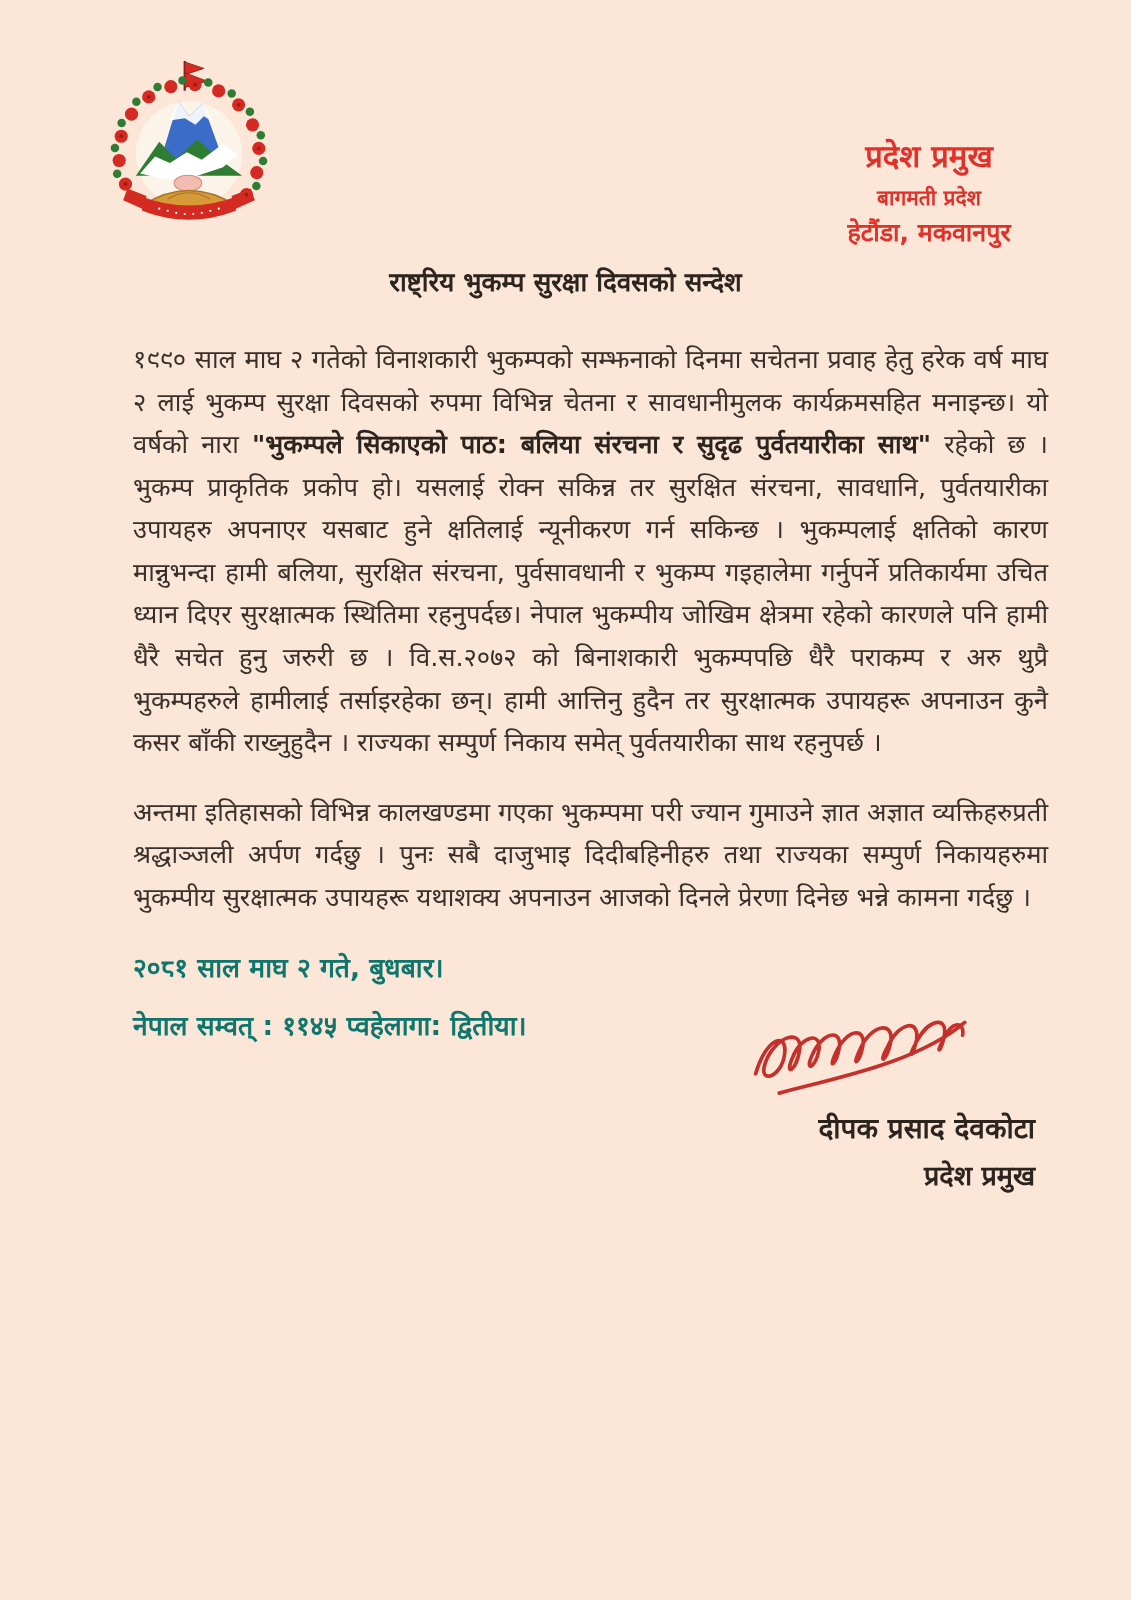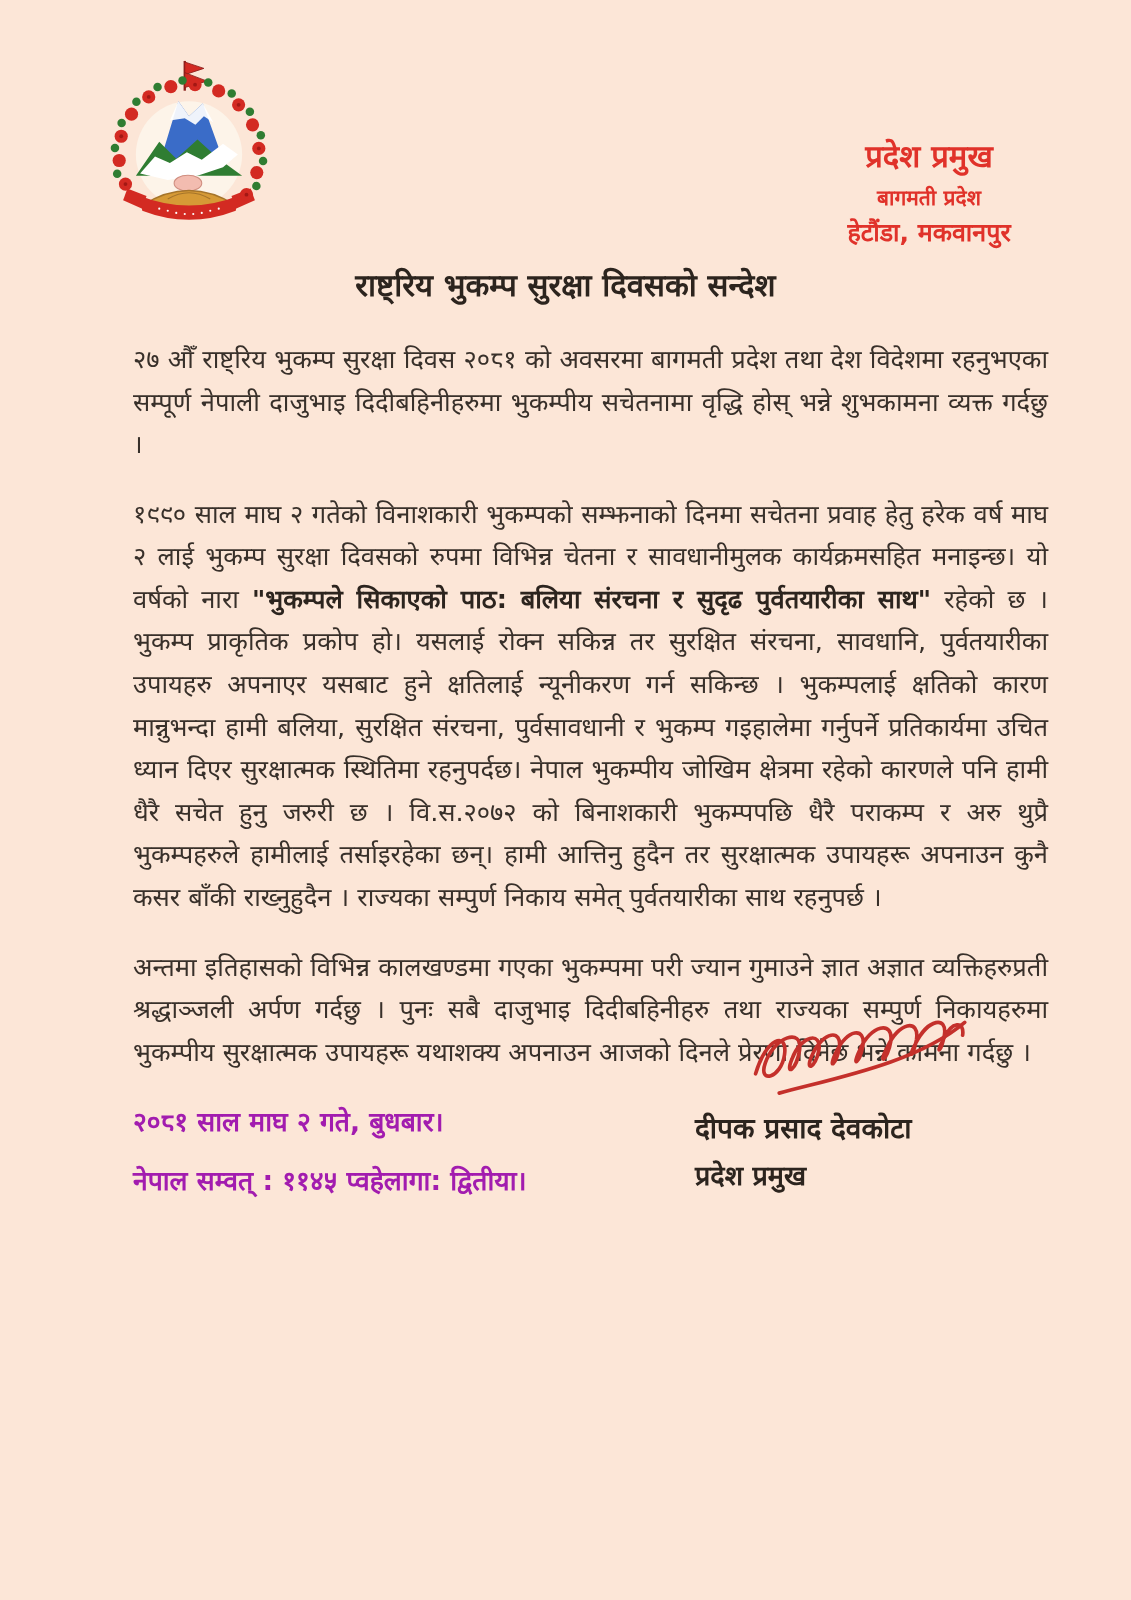--- a/index.html
+++ b/index.html
@@ -21,37 +21,37 @@
   .office-block{
     position:absolute;top:136px;right:72px;width:260px;
     text-align:center;color:#e0322a;font-weight:bold;line-height:1.35;
   }
   .office-block .l1{font-size:31px;}
   .office-block .l2{font-size:21px;margin-top:6px;}
   .office-block .l3{font-size:25px;margin-top:4px;}
 
   .subject{
     position:absolute;left:0;top:263px;width:100%;
-    text-align:center;font-size:31px;font-weight:bold;color:#2c241e;
+    text-align:center;font-size:26px;font-weight:bold;color:#2c241e;
   }
 
   .letter-body{
     position:absolute;left:133px;top:338px;width:915px;
     font-size:25.5px;line-height:1.67;text-align:justify;
     color:#38302a;
   }
   .letter-body p{margin:0 0 27px 0;}
   .slogan{font-weight:bold;color:#2c241e;}
 
-  .date-block{margin-top:6px;font-weight:bold;font-size:26.5px;color:#a21caf;}
+  .date-block{margin-top:6px;font-weight:bold;font-size:26.5px;color:#0f766e;}
   .date-block div{margin-bottom:14px;}
 
   .signature-block{
     position:absolute;left:695px;top:988px;width:340px;
-    text-align:left;
+    text-align:right;
   }
   .signature-svg{width:300px;height:118px;display:block;margin:0 auto;}
   .sig-name{font-size:28px;font-weight:bold;color:#2c241e;margin-top:2px;}
   .sig-title{font-size:27px;font-weight:bold;color:#2c241e;margin-top:10px;}
 </style>
 </head>
 <body>
 
 <div class="page">
 
@@ -135,21 +135,20 @@
 
   <div class="office-block">
     <div class="l1">प्रदेश प्रमुख</div>
     <div class="l2">बागमती प्रदेश</div>
     <div class="l3">हेटौंडा, मकवानपुर</div>
   </div>
 
   <div class="subject">राष्ट्रिय भुकम्प सुरक्षा दिवसको सन्देश</div>
 
   <div class="letter-body">
-    <p>२७ औँ राष्ट्रिय  भुकम्प सुरक्षा दिवस २०८१ को अवसरमा बागमती प्रदेश तथा देश विदेशमा रहनुभएका सम्पूर्ण नेपाली दाजुभाइ दिदीबहिनीहरुमा भुकम्पीय सचेतनामा वृद्धि होस् भन्ने शुभकामना व्यक्त गर्दछु ।</p>
     <p><span>१९९० साल माघ २ गतेको विनाशकारी भुकम्पको सम्झनाको दिनमा सचेतना प्रवाह हेतु हरेक वर्ष माघ २ लाई भुकम्प सुरक्षा दिवसको रुपमा विभिन्न चेतना र सावधानीमुलक कार्यक्रमसहित मनाइन्छ। यो वर्षको नारा </span><span class="slogan">"भुकम्पले सिकाएको पाठ: बलिया संरचना र सुदृढ पुर्वतयारीका साथ"</span><span> रहेको छ । भुकम्प प्राकृतिक प्रकोप हो। यसलाई रोक्न सकिन्न तर सुरक्षित संरचना, सावधानि, पुर्वतयारीका उपायहरु अपनाएर यसबाट हुने क्षतिलाई न्यूनीकरण गर्न सकिन्छ । भुकम्पलाई क्षतिको कारण मान्नुभन्दा हामी बलिया, सुरक्षित संरचना, पुर्वसावधानी र भुकम्प गइहालेमा गर्नुपर्ने प्रतिकार्यमा उचित ध्यान दिएर सुरक्षात्मक स्थितिमा रहनुपर्दछ। नेपाल भुकम्पीय जोखिम क्षेत्रमा रहेको कारणले पनि हामी धैरै सचेत हुनु जरुरी छ । वि.स.२०७२ को बिनाशकारी भुकम्पपछि धैरै पराकम्प र अरु थुप्रै भुकम्पहरुले हामीलाई तर्साइरहेका छन्। हामी आत्तिनु हुदैन तर सुरक्षात्मक उपायहरू अपनाउन कुनै कसर बाँकी राख्नुहुदैन । राज्यका सम्पुर्ण निकाय समेत् पुर्वतयारीका साथ रहनुपर्छ ।</span></p>
     <p>अन्तमा इतिहासको विभिन्न कालखण्डमा गएका भुकम्पमा परी ज्यान गुमाउने ज्ञात अज्ञात व्यक्तिहरुप्रती श्रद्धाञ्जली अर्पण गर्दछु । पुनः सबै दाजुभाइ दिदीबहिनीहरु तथा राज्यका सम्पुर्ण निकायहरुमा भुकम्पीय सुरक्षात्मक उपायहरू यथाशक्य  अपनाउन आजको दिनले प्रेरणा दिनेछ भन्ने कामना गर्दछु ।</p>
 
     <div class="date-block">
       <div>२०८१ साल माघ २ गते, बुधबार।</div>
       <div>नेपाल सम्वत् : ११४५ प्वहेलागा: द्वितीया।</div>
     </div>
   </div>
 
   <div class="signature-block">

